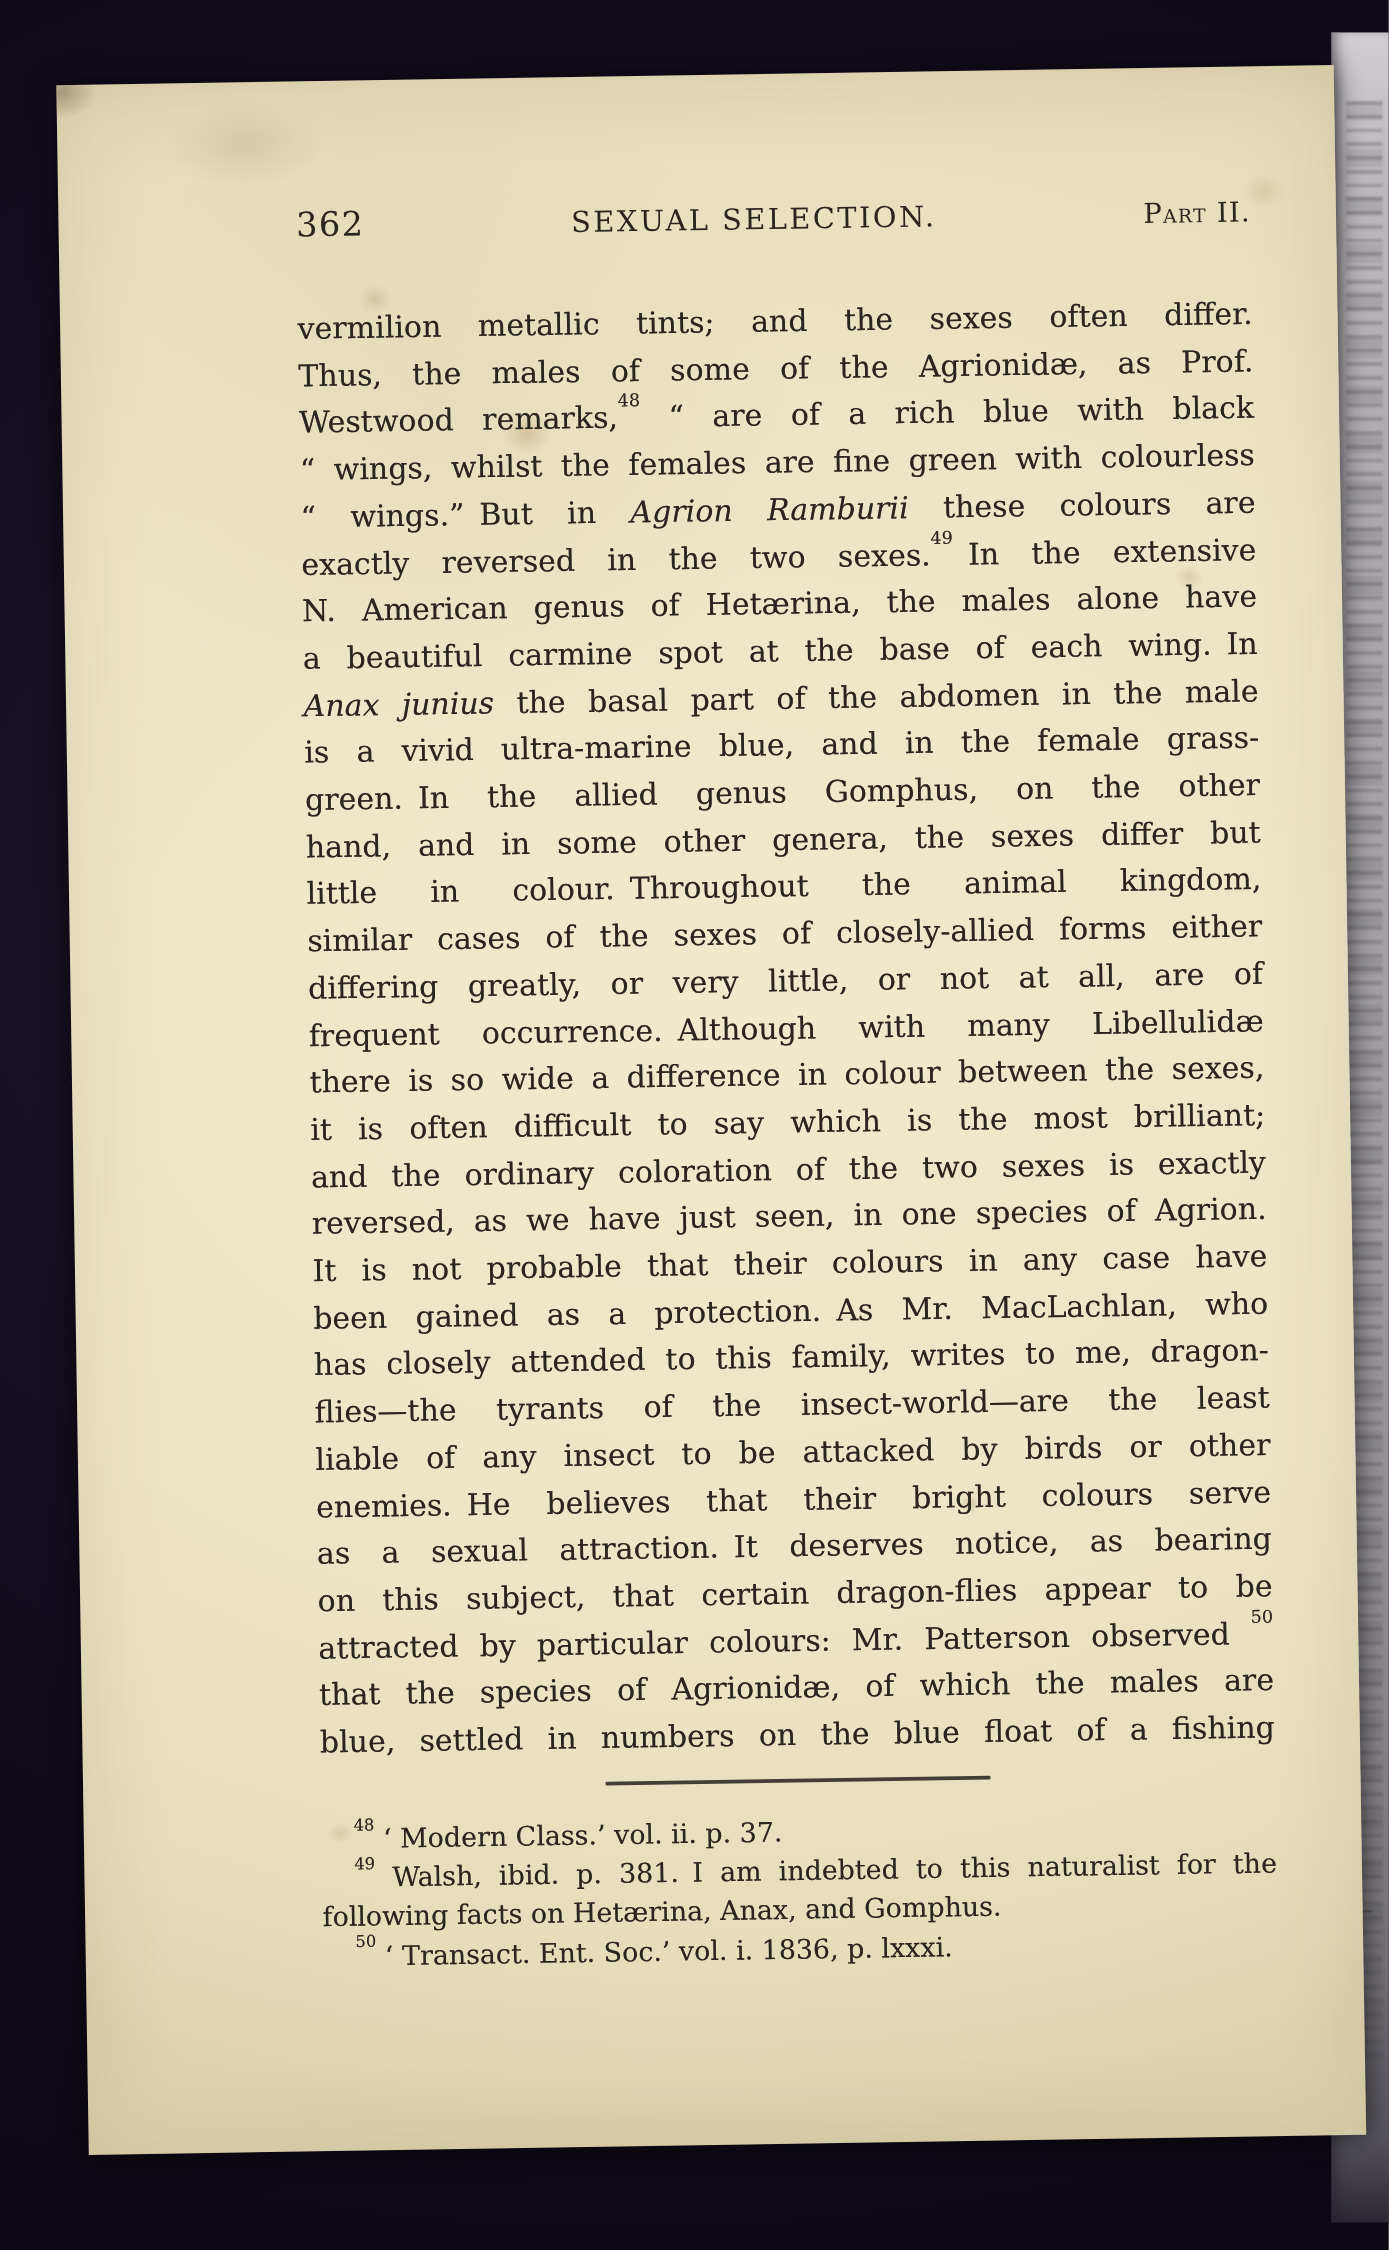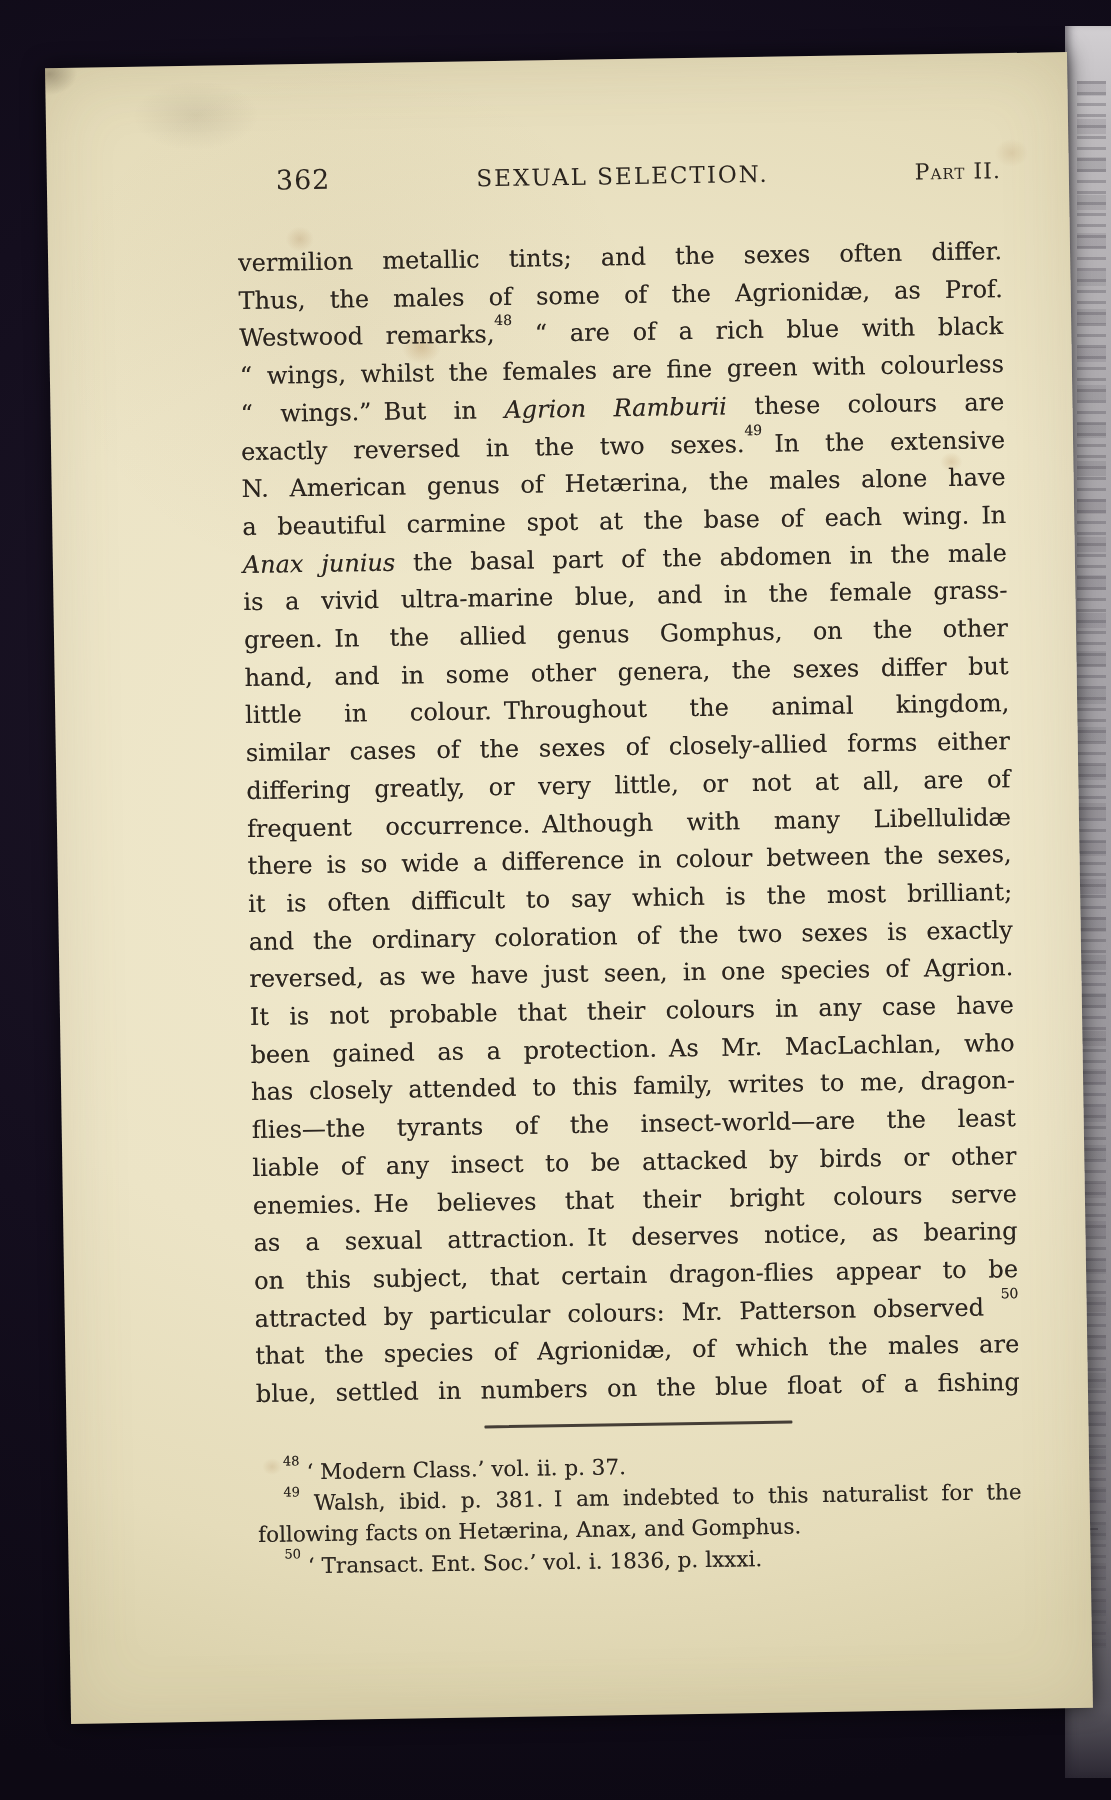--- a/index.html
+++ b/index.html
@@ -39,21 +39,21 @@
       radial-gradient(24px 20px at 965px 100px, rgba(150,100,45,.14), rgba(150,100,45,0) 70%),
       radial-gradient(420px 380px at 300px 260px, rgba(120,90,40,.05), rgba(120,90,40,0) 70%),
       radial-gradient(1200px 900px at 50% 45%, #f0e9cd 0%, #ece4c6 55%, #e5dcba 85%, #dcd3ae 100%);
     box-shadow:0 0 22px rgba(0,0,0,.65), inset 0 0 70px rgba(120,100,60,.16);
     color:#2b251f;
   }
   .page-header{
     position:absolute; left:190px; top:100px; width:764px;
     display:flex; justify-content:space-between; align-items:baseline;
   }
-  .pg-num{font-size:27px; letter-spacing:1px;margin-left:39px;}
+  .pg-num{font-size:27px; letter-spacing:1px;}
   .pg-title{font-size:23px; letter-spacing:2px;}
   .pg-part{font-size:22px; font-variant:small-caps; letter-spacing:1px;}
   .page-body{
     position:absolute; left:190px; top:180px; width:764px;
     font-size:24px; line-height:37.7px;
     text-shadow:0 0 .5px rgba(43,37,31,.55);
   }
   .bl{text-align:justify; text-align-last:justify;}
   .it{font-style:italic;}
   sup.fnref{font-size:14px; position:relative; top:-8px; line-height:0; letter-spacing:0;}

